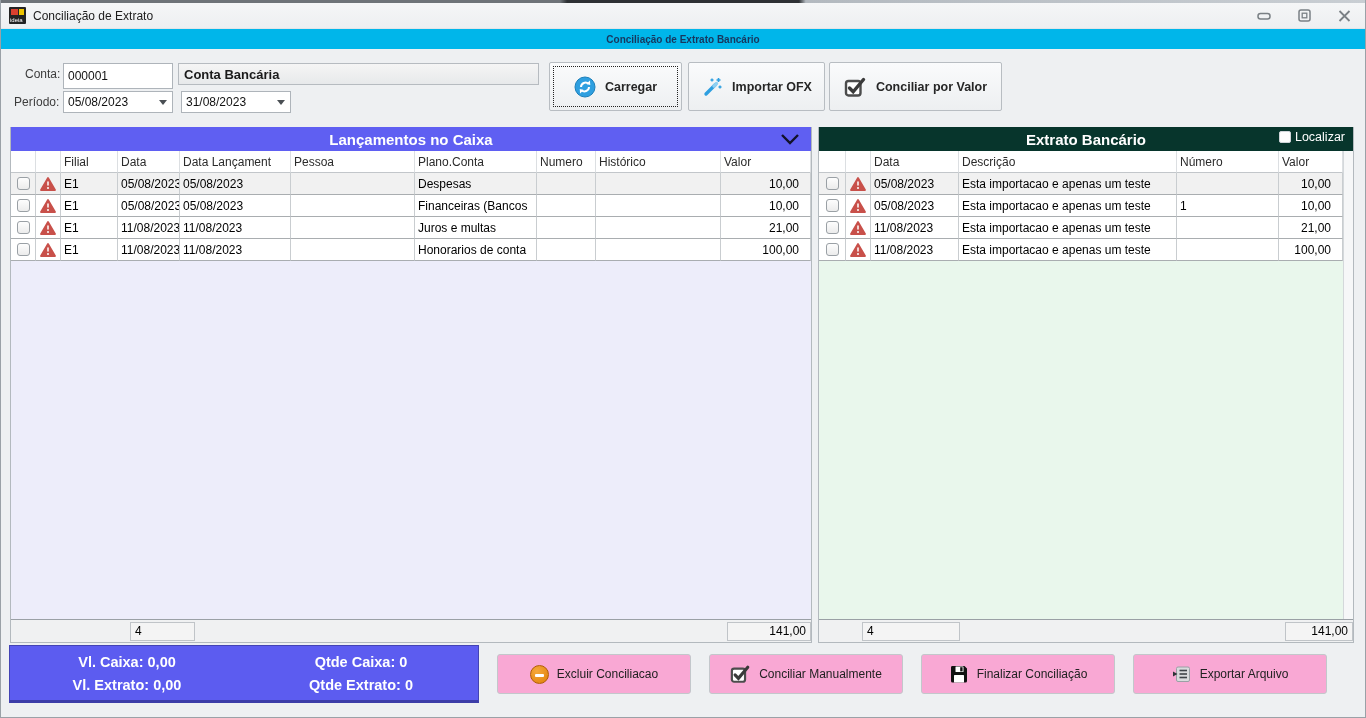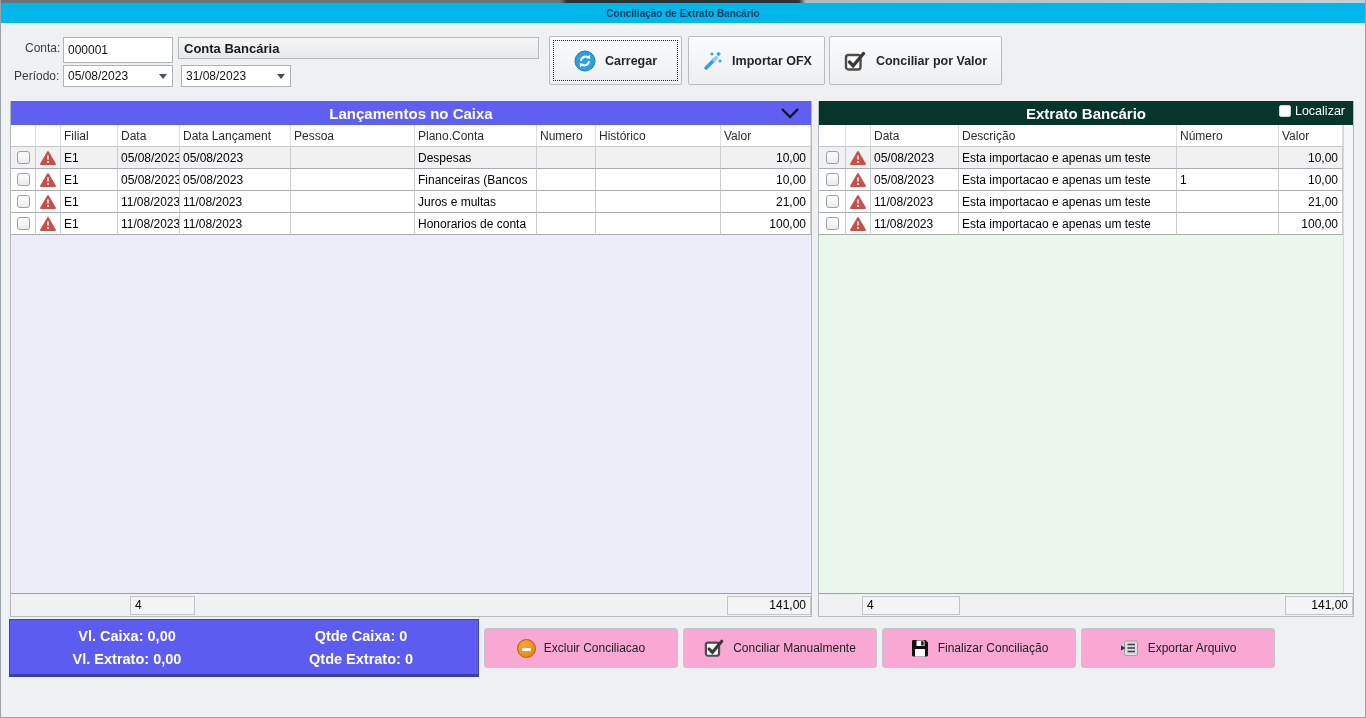--- a/index.html
+++ b/index.html
@@ -57,55 +57,81 @@
               font-size:12.5px; font-weight:normal; }
   .localizar .box{ width:12px; height:12px; background:#fdfdfd; border:1px solid #cfd4d8; border-radius:2px; }
 
   .ltable{ display:grid; grid-template-columns:25px 25px 57px 62px 111px 124px 122px 59px 125px 90px; }
   .rtable{ display:grid; grid-template-columns:27px 25px 88px 1fr 102px 64px; }
   .hc{ height:22px; background:#fff; border-bottom:1px solid #c2c6ca; border-right:1px solid #dcdfe2;
        font-size:12px; color:#2b2b2b; display:flex; align-items:center; padding:0 3px; overflow:hidden; white-space:nowrap; }
   .dc{ height:22px; background:#fff; border-bottom:1px solid #a9adb0; border-right:1px solid #c9cdd0;
        font-size:12px; color:#000; display:flex; align-items:center; padding:0 3px; overflow:hidden; white-space:nowrap; }
   .dc.alt{ background:#f1f1f1; }
-  .dc.num{ justify-content:flex-end; padding-right:4px; }
+  .dc.num{ justify-content:flex-end; padding-right:11px; }
   .dc.cbx, .dc.icn{ justify-content:center; padding:0; }
   .row-check{ width:13px; height:13px; border:1px solid #9aa0a5; border-radius:3px;
               background:linear-gradient(#fdfdfd,#ececec); }
   .mid{ flex:1; display:flex; min-height:0; }
   .mid-col{ flex:1; display:flex; flex-direction:column; }
   .filler{ flex:1; }
   .filler-caixa{ background:#ededfa; }
   .filler-extrato{ background:#e9f7ec; }
   .vtrack{ width:10px; background:#f6f7f8; border-left:1px solid #d4d8db; }
   .pfoot{ height:23px; background:#f0f1f2; border-top:1px solid #9aa0a5; display:flex; align-items:center; font-size:12px; color:#000; }
   .fbox{ height:19px; background:#f4f4f4; border:1px solid #c0c4c8; display:flex; align-items:center; padding:0 4px; }
   .fbox.total{ justify-content:flex-end; }
 
   
-  .bottom{ height:64px; display:flex; align-items:center; gap:5px; padding-left:8px; background:#eef0f2; }
+  .bottom{ height:64px; display:flex; align-items:center; gap:18px; padding-left:8px; background:#eef0f2; }
   .summary{ width:470px; height:58px; background:#5c5cf0; border:1px solid #4343b4; border-bottom:3px solid #3d3da8;
             display:grid; grid-template-columns:1fr 1fr; align-content:center; row-gap:7px;
             color:#fff; font-weight:bold; font-size:14.5px; text-align:center; flex:none; }
   .abtn{ width:194px; height:40px; background:#f9a8d4; border:1px solid #c3c7cb; border-radius:3px;
          display:flex; align-items:center; justify-content:center; gap:8px; font-size:12px; color:#222; flex:none; cursor:default; }
   .abtn:first-of-type{ margin-left:4px; }
   .spacer{ flex:1; }
   .bottom-strip{ height:10px; }
 
   .minus-circle{ width:19px; height:19px; border-radius:50%; border:1px solid #b05e06;
                  background:radial-gradient(circle at 35% 30%, #f6a83a, #e07f08); position:relative; }
   .minus-circle::after{ content:""; position:absolute; left:4px; top:8px; width:9px; height:3px; background:#fff; border-radius:1px; }
 </style>
 </head>
 <body>
 
 <div class="window">
   <div class="top-edge"></div>
 
+  <div class="titlebar">
+    <div class="app-icon">
+      <div class="r"></div>
+        <div class="y"></div>
+        <div class="t">ideia</div>
+    </div>
+    <span class="title-text">Conciliação de Extrato</span>
+    <div class="win-controls">
+      <div class="win-btn">
+        <svg width="14" height="10" viewBox="0 0 14 10">
+            <rect x="1" y="2.5" width="12" height="5.5" rx="2.5" fill="none" stroke="#7a8085" stroke-width="1.5"></rect>
+          </svg>
+      </div>
+      <div class="win-btn">
+        <svg width="13" height="13" viewBox="0 0 13 13">
+            <rect x="1" y="1" width="11" height="11" rx="2" fill="none" stroke="#7a8085" stroke-width="1.5"></rect>
+            <rect x="4.2" y="4.2" width="4.6" height="4.6" fill="none" stroke="#7a8085" stroke-width="1.3"></rect>
+          </svg>
+      </div>
+      <div class="win-btn">
+        <svg width="13" height="12" viewBox="0 0 13 12">
+            <path d="M1.5 1 L11.5 11 M11.5 1 L1.5 11" stroke="#7a8085" stroke-width="1.8"></path>
+          </svg>
+      </div>
+    </div>
+  </div>
 
   <div class="banner">Conciliação de Extrato Bancário</div>
 
   <div class="form">
     <span class="flabel" style="left:24px; top:18px;">Conta:</span>
     <input class="txt-input" type="text" value="000001" style="">
     <div class="display-field">Conta Bancária</div>
 
     <span class="flabel" style="left:13px; top:46px;">Período:</span>
     <div class="combo" style="left:62px;">

